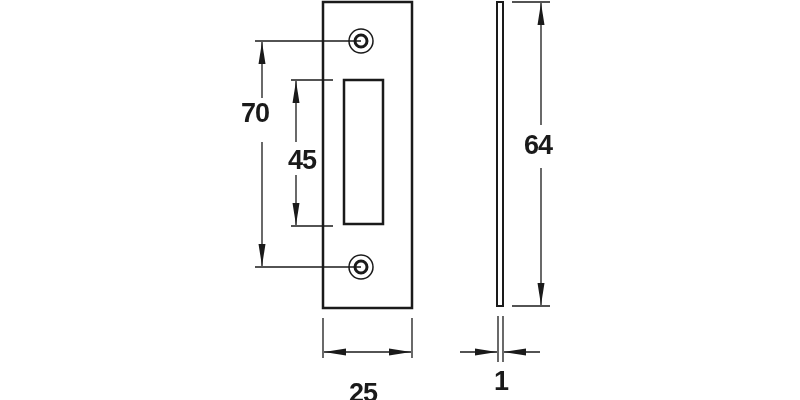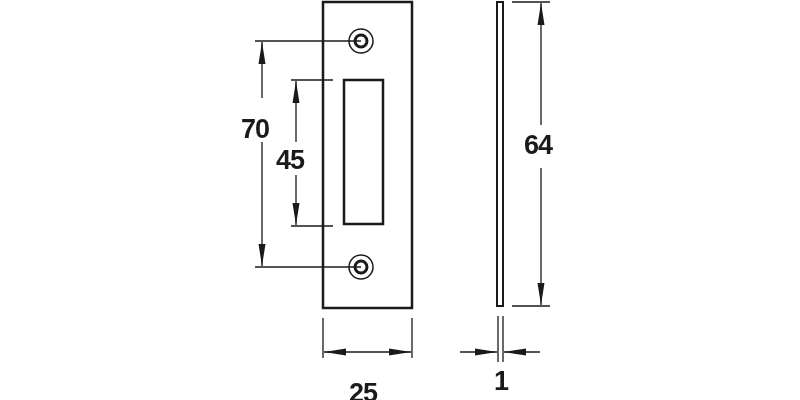--- a/index.html
+++ b/index.html
@@ -66,17 +66,17 @@
   </g>
 
   <g stroke="#1a1a1a" stroke-width="1.3" fill="none">
     <line x1="498" y1="316" x2="498" y2="362"></line>
     <line x1="503" y1="316" x2="503" y2="362"></line>
     <line x1="460" y1="352" x2="497" y2="352" marker-end="url(#arrL)"></line>
     <line x1="540" y1="352" x2="504" y2="352" marker-end="url(#arrL)"></line>
   </g>
 </svg>
 
-<div class="dim-label" style="left:241px; top:116px;text-align:center;">70</div>
-<div class="dim-label" style="left:276px; top:147px;">45</div>
+<div class="dim-label" style="left:241px; top:100px;text-align:center;">70</div>
+<div class="dim-label" style="left:288px; top:147px;">45</div>
 <div class="dim-label" style="left:349px; top:380px;">25</div>
 <div class="dim-label" style="left:494px; top:368px;">1</div>
 <div class="dim-label" style="left:524px; top:132px;">64</div>
 
 </body></html>

